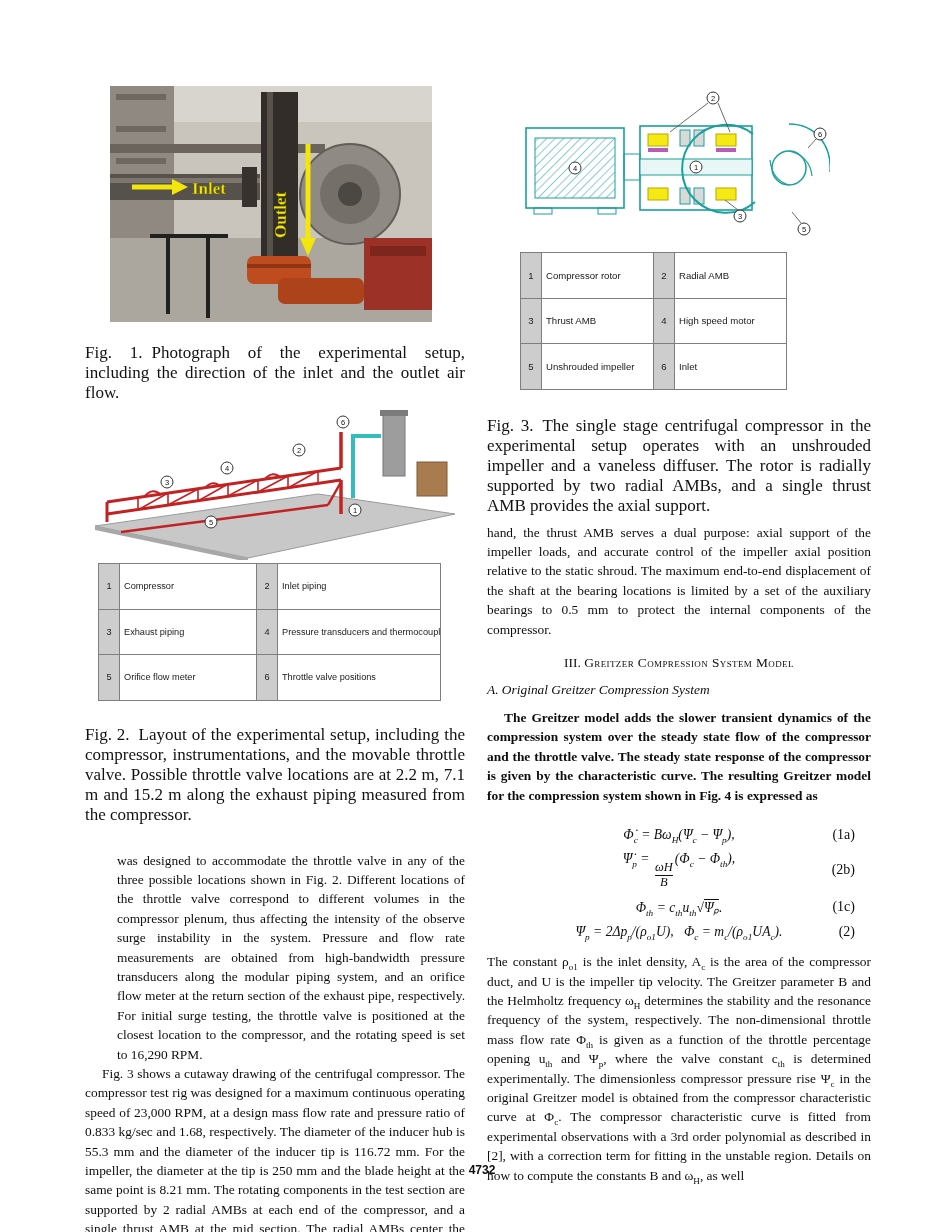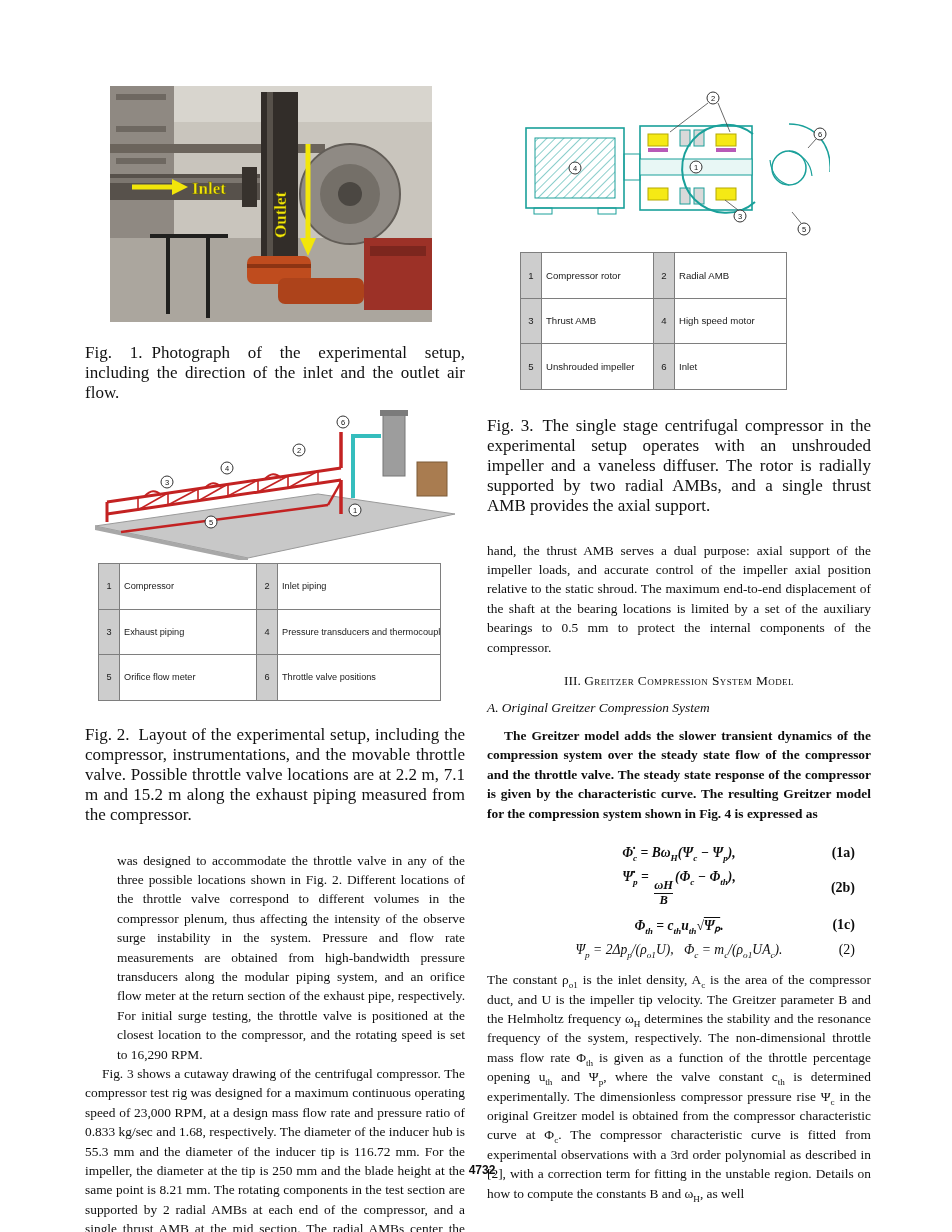--- a/index.html
+++ b/index.html
@@ -26,30 +26,30 @@
 
   .caption{font-size:17px;line-height:20px;text-align:justify;color:#111;}
   .figlab{margin-right:9px;}
   .fig1-caption{margin-top:21px;}
   .fig2-caption{margin-top:24px;}
   .fig3-caption{margin-top:26px;}
 
   .body-text{font-size:13.4px;line-height:19.4px;text-align:justify;margin:0;}
   .mt-body{margin-top:26px;margin-left:32px;}
   .indent{text-indent:17px;}
-  .rp1{margin-top:25px;}
+  .rp1{margin-top:7px;}
   .rp2{margin-top:10px;font-weight:bold;}
   .rp3{margin-top:12px;}
   .rp4{margin-top:12px;}
 
   .sec-head{margin:16px 0 0;text-align:center;font-size:13.4px;}
   .sc{font-variant:small-caps;letter-spacing:0.4px;}
   .subsec{margin:11px 0 0;font-style:italic;font-size:13.4px;}
 
-  .eq-block{margin:22px 0 0;font-weight:bold;}
+  .eq-block{margin:22px 0 0;}
   .eq-row{position:relative;text-align:center;margin:8px 0;font-size:13.6px;}
   .eq{font-style:italic;}
   .eqnum{position:absolute;right:16px;top:50%;transform:translateY(-50%);font-style:normal;font-size:14px;}
   sub{font-size:68%;line-height:0;}
   .frac{display:inline-flex;flex-direction:column;vertical-align:-0.65em;
         line-height:1.08;font-size:0.92em;margin:0 2px;}
   .frac .den{border-top:1px solid #111;padding:0 3px;}
   .ol{text-decoration:overline;}
 
   .page-number{position:absolute;left:12px;right:0;top:1163px;text-align:center;

